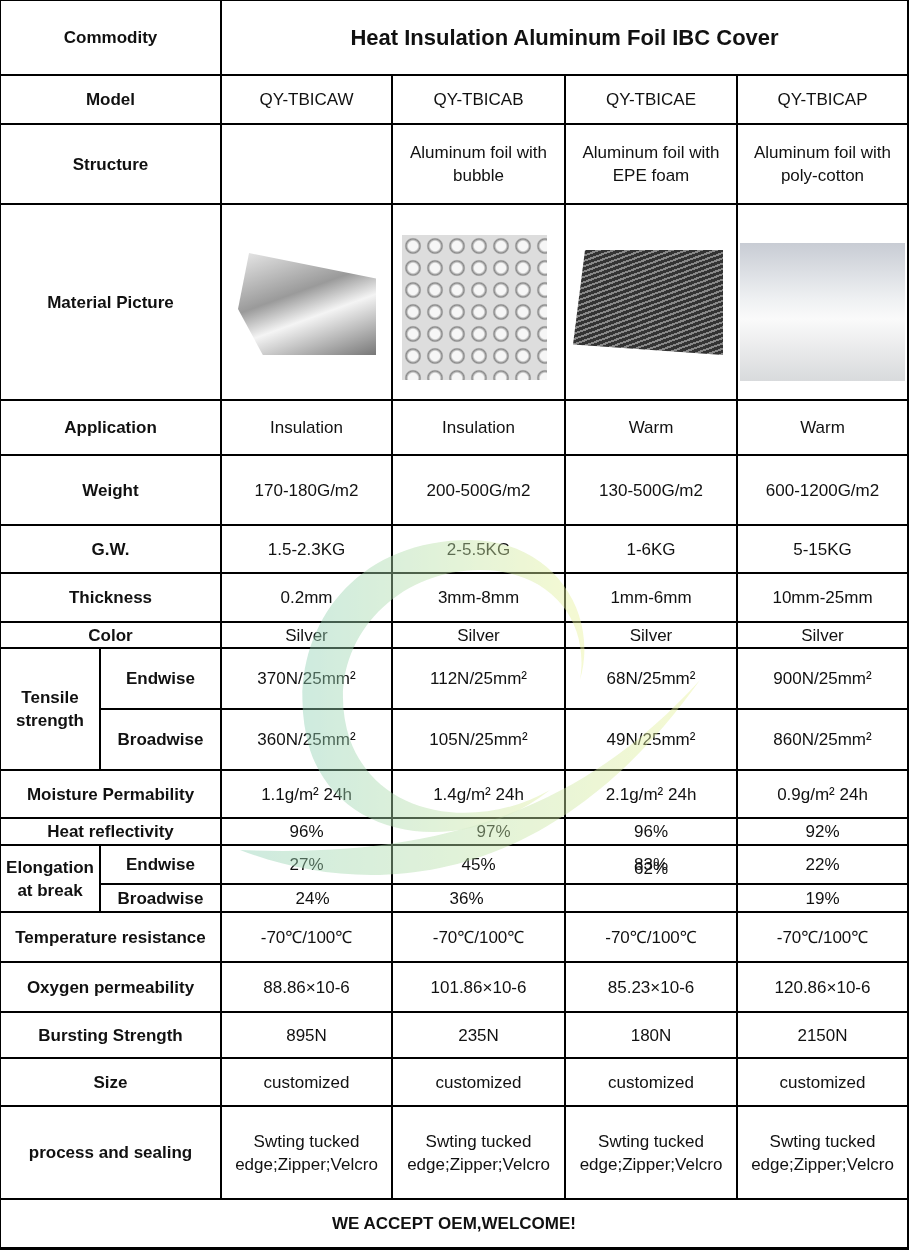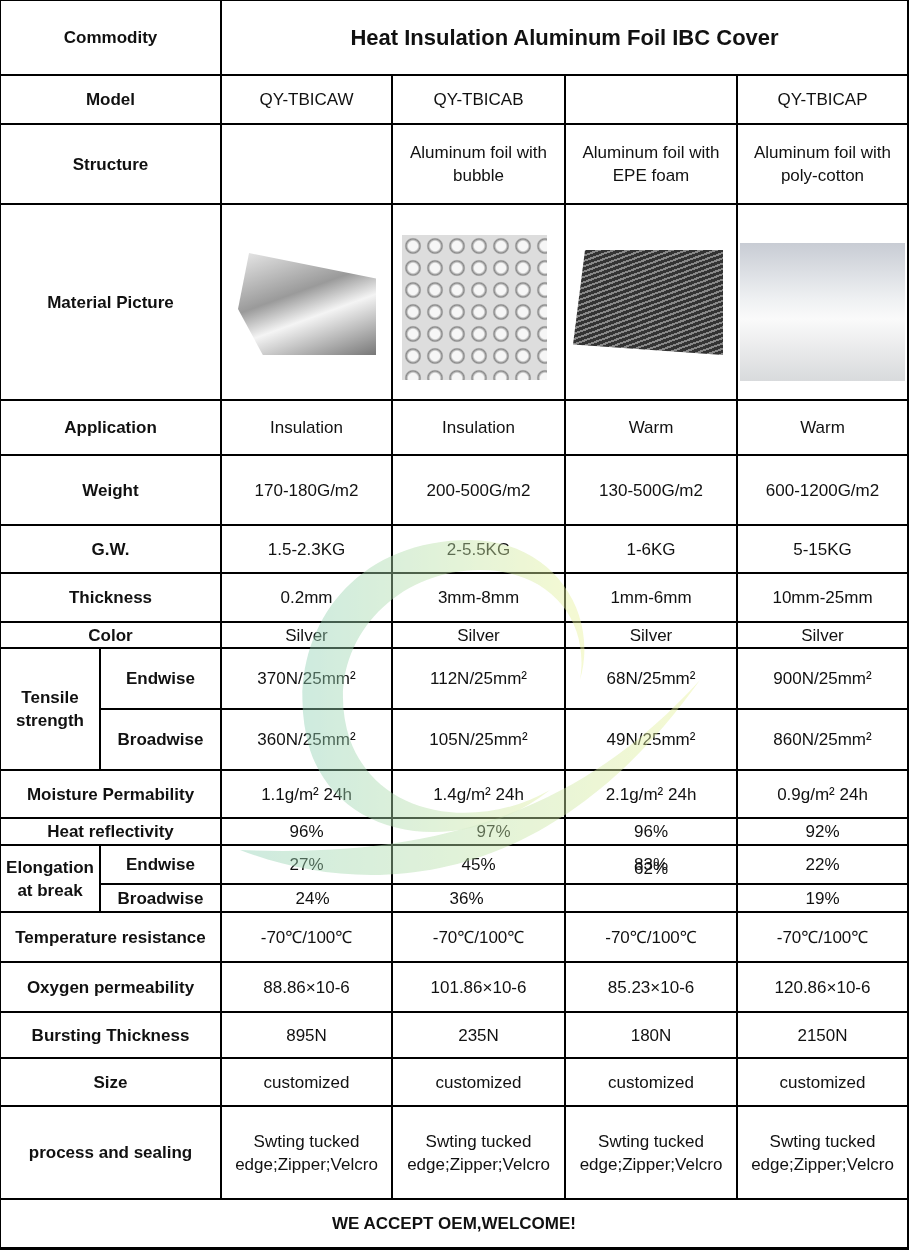--- a/index.html
+++ b/index.html
@@ -15,20 +15,21 @@
 </style>
 </head>
 <body>
 
 <div class="grid" id="grid">
     <div class="c b" style="left: 0px; top: 0px; width: 221px; height: 75px;">Commodity</div>
     <div class="c title" style="left: 221px; top: 0px; width: 687px; height: 75px;">Heat Insulation Aluminum Foil IBC Cover</div>
     <div class="c b" style="left: 0px; top: 75px; width: 221px; height: 49px;">Model</div>
     <div class="c " style="left: 221px; top: 75px; width: 171px; height: 49px; padding: 0px 8px;">QY-TBICAW</div>
     <div class="c " style="left: 392px; top: 75px; width: 173px; height: 49px; padding: 0px 8px;">QY-TBICAB</div>
+    <div class="c " style="left: 565px; top: 75px; width: 172px; height: 49px; padding: 0px 8px;">QY-TBICAE</div>
     <div class="c " style="left: 737px; top: 75px; width: 171px; height: 49px; padding: 0px 8px;">QY-TBICAP</div>
     <div class="c b" style="left: 0px; top: 124px; width: 221px; height: 80px;">Structure</div>
     <div class="c " style="left: 565px; top: 124px; width: 172px; height: 80px; padding: 0px 8px;">Aluminum foil with EPE foam</div>
     <div class="c " style="left: 392px; top: 124px; width: 173px; height: 80px; padding: 0px 8px;">Aluminum foil with bubble</div>
     <div class="c " style="left: 737px; top: 124px; width: 171px; height: 80px; padding: 0px 8px;">Aluminum foil with poly-cotton</div>
     <div class="c b" style="left: 0px; top: 400px; width: 221px; height: 55px;">Application</div>
     <div class="c " style="left: 221px; top: 400px; width: 171px; height: 55px; padding: 0px 8px;">Insulation</div>
     <div class="c " style="left: 392px; top: 400px; width: 173px; height: 55px; padding: 0px 8px;">Insulation</div>
     <div class="c " style="left: 565px; top: 400px; width: 172px; height: 55px; padding: 0px 8px;">Warm</div>
     <div class="c " style="left: 737px; top: 400px; width: 171px; height: 55px; padding: 0px 8px;">Warm</div>
@@ -65,21 +66,21 @@
     <div class="c b" style="left: 0px; top: 912px; width: 221px; height: 50px;">Temperature resistance</div>
     <div class="c " style="left: 221px; top: 912px; width: 171px; height: 50px; padding: 0px 8px;">-70℃/100℃</div>
     <div class="c " style="left: 392px; top: 912px; width: 173px; height: 50px; padding: 0px 8px;">-70℃/100℃</div>
     <div class="c " style="left: 565px; top: 912px; width: 172px; height: 50px; padding: 0px 8px;">-70℃/100℃</div>
     <div class="c " style="left: 737px; top: 912px; width: 171px; height: 50px; padding: 0px 8px;">-70℃/100℃</div>
     <div class="c b" style="left: 0px; top: 962px; width: 221px; height: 50px;">Oxygen permeability</div>
     <div class="c " style="left: 221px; top: 962px; width: 171px; height: 50px; padding: 0px 8px;">88.86×10-6</div>
     <div class="c " style="left: 392px; top: 962px; width: 173px; height: 50px; padding: 0px 8px;">101.86×10-6</div>
     <div class="c " style="left: 565px; top: 962px; width: 172px; height: 50px; padding: 0px 8px;">85.23×10-6</div>
     <div class="c " style="left: 737px; top: 962px; width: 171px; height: 50px; padding: 0px 8px;">120.86×10-6</div>
-    <div class="c b" style="left: 0px; top: 1012px; width: 221px; height: 46px;">Bursting Thickness</div>
+    <div class="c b" style="left: 0px; top: 1012px; width: 221px; height: 46px;">Bursting Strength</div>
     <div class="c " style="left: 221px; top: 1012px; width: 171px; height: 46px; padding: 0px 8px;">895N</div>
     <div class="c " style="left: 392px; top: 1012px; width: 173px; height: 46px; padding: 0px 8px;">235N</div>
     <div class="c " style="left: 565px; top: 1012px; width: 172px; height: 46px; padding: 0px 8px;">180N</div>
     <div class="c " style="left: 737px; top: 1012px; width: 171px; height: 46px; padding: 0px 8px;">2150N</div>
     <div class="c b" style="left: 0px; top: 1058px; width: 221px; height: 48px;">Size</div>
     <div class="c " style="left: 221px; top: 1058px; width: 171px; height: 48px; padding: 0px 8px;">customized</div>
     <div class="c " style="left: 392px; top: 1058px; width: 173px; height: 48px; padding: 0px 8px;">customized</div>
     <div class="c " style="left: 565px; top: 1058px; width: 172px; height: 48px; padding: 0px 8px;">customized</div>
     <div class="c " style="left: 737px; top: 1058px; width: 171px; height: 48px; padding: 0px 8px;">customized</div>
     <div class="c b" style="left: 0px; top: 1106px; width: 221px; height: 93px;">process and sealing</div>

